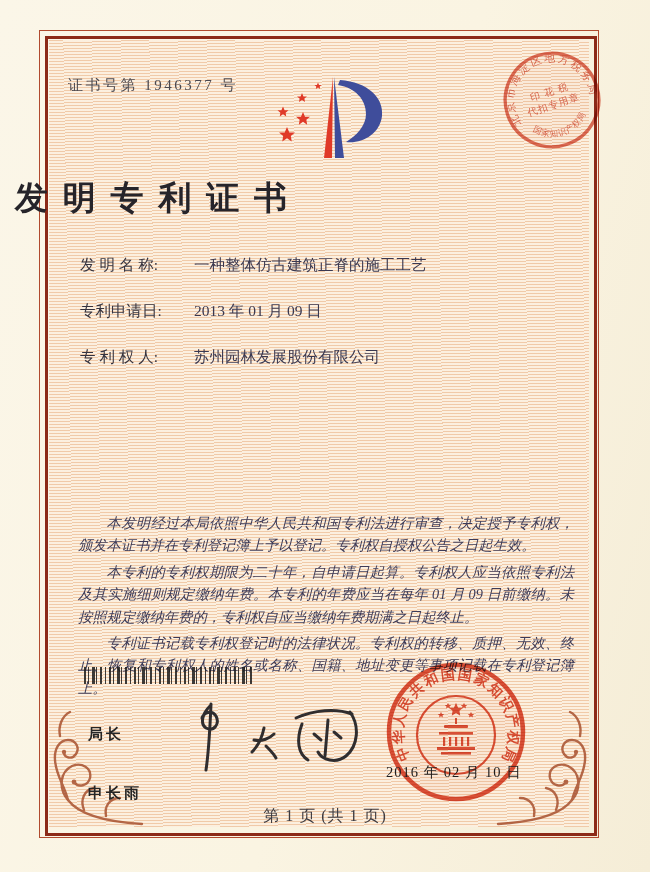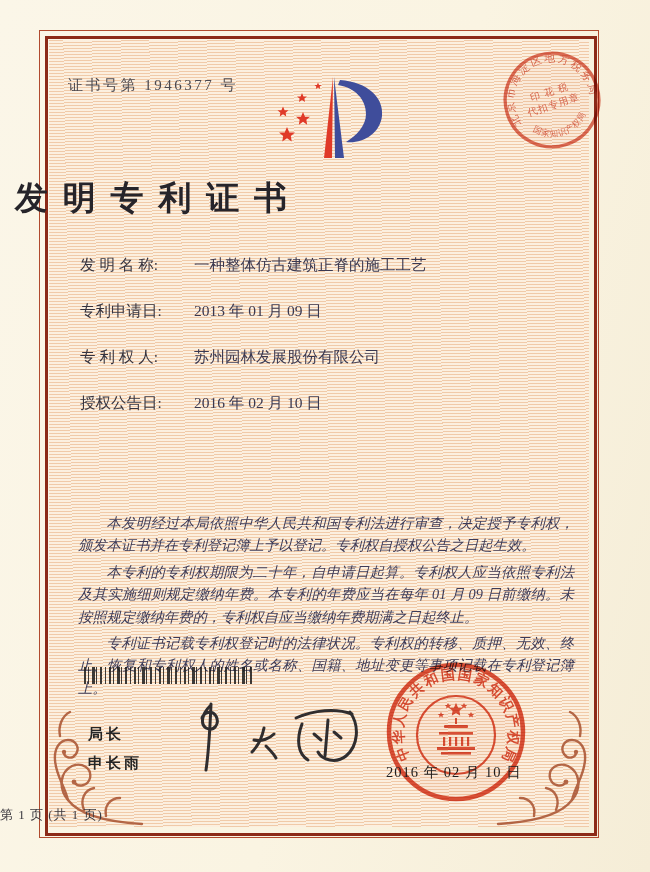--- a/index.html
+++ b/index.html
@@ -31,32 +31,32 @@
     font-size:14.3px;line-height:22.4px;color:#3d3b58;text-align:justify;font-style:italic;}
   .body-text p{margin:4px;text-indent:2em;}
   .barcode{position:absolute;left:84px;top:667px;width:168px;height:17px;
     background-image:repeating-linear-gradient(90deg,
       #1b1b1b 0 2px,transparent 2px 4px,#1b1b1b 4px 5px,transparent 5px 8px,
       #1b1b1b 8px 11px,transparent 11px 12px,#1b1b1b 12px 13px,transparent 13px 16px,
       #1b1b1b 16px 18px,transparent 18px 21px,#1b1b1b 21px 22px,transparent 22px 25px);
     opacity:.85;}
   .signer-title{position:absolute;left:88px;top:725px;font-family:"Liberation Sans","DejaVu Sans",sans-serif;
     font-weight:bold;font-size:15px;color:#262626;letter-spacing:3px;text-align:center;}
-  .signer-name{position:absolute;left:88px;top:754px;font-family:"Liberation Sans","DejaVu Sans",sans-serif;
+  .signer-name{position:absolute;left:88px;top:784px;font-family:"Liberation Sans","DejaVu Sans",sans-serif;
     font-weight:bold;font-size:15px;color:#262626;letter-spacing:3px;}
   .signature{position:absolute;left:180px;top:694px;width:200px;height:86px;opacity:.88;}
   .seal{position:absolute;left:382px;top:658px;width:148px;height:148px;
     opacity:.93;mix-blend-mode:multiply;}
   .seal-date{position:absolute;left:386px;top:763px;font-size:14.5px;color:#1f1d1d;
     letter-spacing:1px;z-index:6;}
   .flourish{position:absolute;width:96px;height:140px;opacity:.85;}
   .flourish.left{left:50px;top:688px;}
   .flourish.right{left:494px;top:688px;transform:scaleX(-1);}
-  .footer{position:absolute;left:0;right:0;top:806px;text-align:left;
-    font-size:13px;color:#3c3a40;letter-spacing:1px;}
+  .footer{position:absolute;left:0;right:0;top:806px;text-align:center;
+    font-size:16px;color:#3c3a40;letter-spacing:1px;}
   .seal-ring-text{font-size:14px;letter-spacing:2px;fill:#d9472e;font-weight:bold;}
   .tax-arc-top{font-size:10.5px;letter-spacing:2px;fill:#d4503a;}
   .tax-arc-bottom{font-size:8.2px;letter-spacing:.5px;fill:#d4503a;}
   .tax-center{font-size:9.5px;fill:#d4503a;letter-spacing:1px;}
 </style>
 </head>
 <body>
 
 <div class="page">
 
@@ -123,24 +123,20 @@
       <span class="fvalue">一种整体仿古建筑正脊的施工工艺</span>
     </div>
     <div class="field">
       <span class="flabel">专利申请日:</span>
       <span class="fvalue">2013 年 01 月 09 日</span>
     </div>
     <div class="field">
       <span class="flabel">专 利 权 人:</span>
       <span class="fvalue">苏州园林发展股份有限公司</span>
     </div>
-    <div class="field">
-      <span class="flabel">授权公告日:</span>
-      <span class="fvalue">2016 年 02 月 10 日</span>
-    </div>
   </div>
 
   <div class="body-text">
     <p>本发明经过本局依照中华人民共和国专利法进行审查，决定授予专利权，颁发本证书并在专利登记簿上予以登记。专利权自授权公告之日起生效。</p>
     <p>本专利的专利权期限为二十年，自申请日起算。专利权人应当依照专利法及其实施细则规定缴纳年费。本专利的年费应当在每年 01 月 09 日前缴纳。未按照规定缴纳年费的，专利权自应当缴纳年费期满之日起终止。</p>
     <p>专利证书记载专利权登记时的法律状况。专利权的转移、质押、无效、终止、恢复和专利权人的姓名或名称、国籍、地址变更等事项记载在专利登记簿上。</p>
   </div>
 
   <div class="barcode"></div>
 

